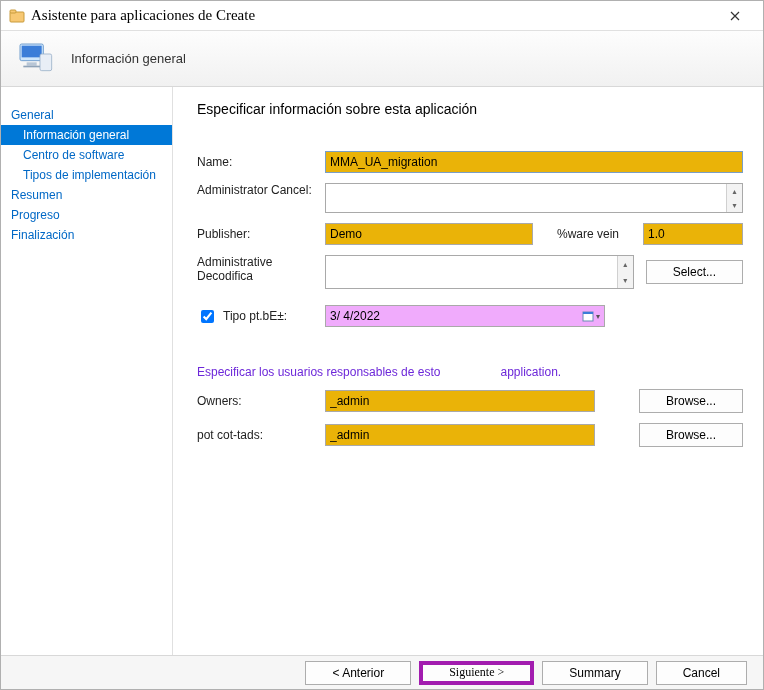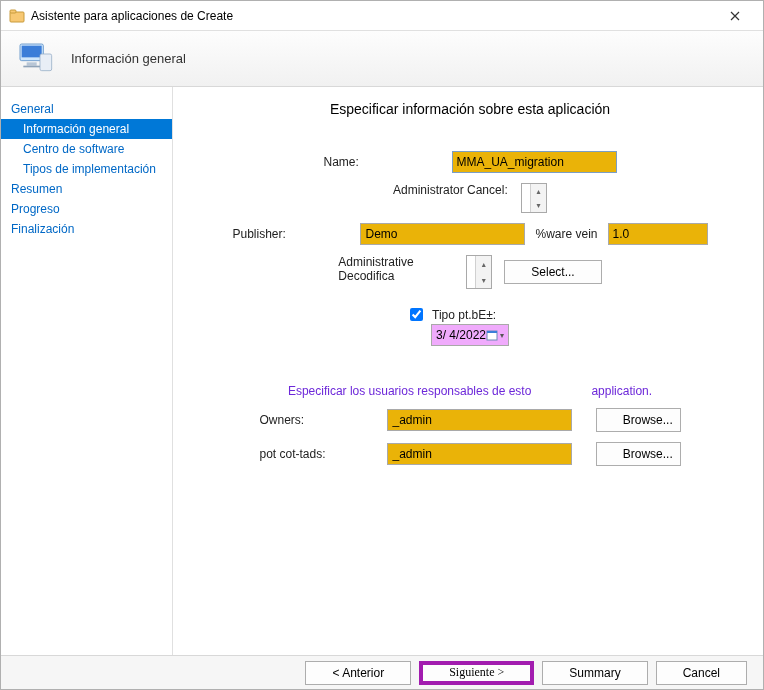--- a/index.html
+++ b/index.html
@@ -27,21 +27,22 @@
     align-items: center;
     padding: 0 8px;
   }
   .titlebar-icon {
     width: 16px;
     height: 16px;
     margin-right: 6px;
   }
   .titlebar-text {
     flex: 1;
-    font-size: 12px;
+    font-size: 15px;
+    font-family: Liberation Serif, serif;
   }
   .titlebar-close {
     width: 40px;
     height: 28px;
     display: flex;
     align-items: center;
     justify-content: center;
     cursor: pointer;
     font-size: 14px;
     color: #333;
@@ -58,40 +59,39 @@
   .banner-title { font-size: 13px; color: #333; }
   .body {
     flex: 1;
     display: flex;
     overflow: hidden;
   }
   .sidebar {
     width: 172px;
     border-right: 1px solid #e0e0e0;
     background: #fff;
-    padding-top: 12px;
+    padding-top: 18px;
   }
   .nav-item {
     padding: 3px 10px;
     color: #0068c6;
     cursor: pointer;
     white-space: nowrap;
   }
   .nav-item.child { padding-left: 22px; }
   .nav-item.selected {
     background: #0078d7;
     color: #fff;
   }
   .content {
     flex: 1;
     padding: 14px 20px 10px 24px;
     display: flex;
     flex-direction: column;
     overflow: hidden;
-    align-items: center;
   }
   .content-heading {
     font-size: 14px;
     margin-bottom: 34px;
   }
   .form-row {
     display: flex;
     align-items: center;
     margin-bottom: 10px;
     min-height: 22px;
@@ -143,21 +143,21 @@
     min-width: 84px;
     height: 24px;
     background: #fdfdfd;
     border: 1px solid #adadad;
     font-family: inherit;
     font-size: 12px;
     cursor: pointer;
     padding: 0 26px;
   }
   .btn.default { border: 4px solid #a21caf; font-family: Liberation Serif, serif; }
-  .pub-row { display:flex; align-items:center; gap:4px; }
+  .pub-row { display:flex; align-items:center; gap:18px; }
   .pub-row .mid-label { width:auto; padding:0 6px; color:#222; }
   .pub-row input.small { width: 100px; }
   .date-input {
     flex:1;
     height:22px;
     border:1px solid #a9a9a9;
     display:flex;
     align-items:center;
     padding:0 4px;
     background:#f0abfc;
@@ -263,21 +263,21 @@
             <div class="sb-text"></div>
             <div class="sb-arrows">
               <div class="sb-arrow">▴</div>
               <div class="sb-arrow">▾</div>
             </div>
           </div>
           <button class="btn">Select...</button>
         </div>
       </div>
 
-      <div class="form-row" style="margin-top:6px;flex-direction:column;">
+      <div class="form-row" style="margin-top:6px;">
         <div class="form-label">
           <label class="chk">
             <input type="checkbox" checked="" style="">
             <span>Tipo pt.bE±:</span>
           </label>
         </div>
         <div class="form-field" style="max-width:280px;">
           <div class="date-input">
             <span class="dt-text">3/ 4/2022</span>
             <span class="dt-icon">

